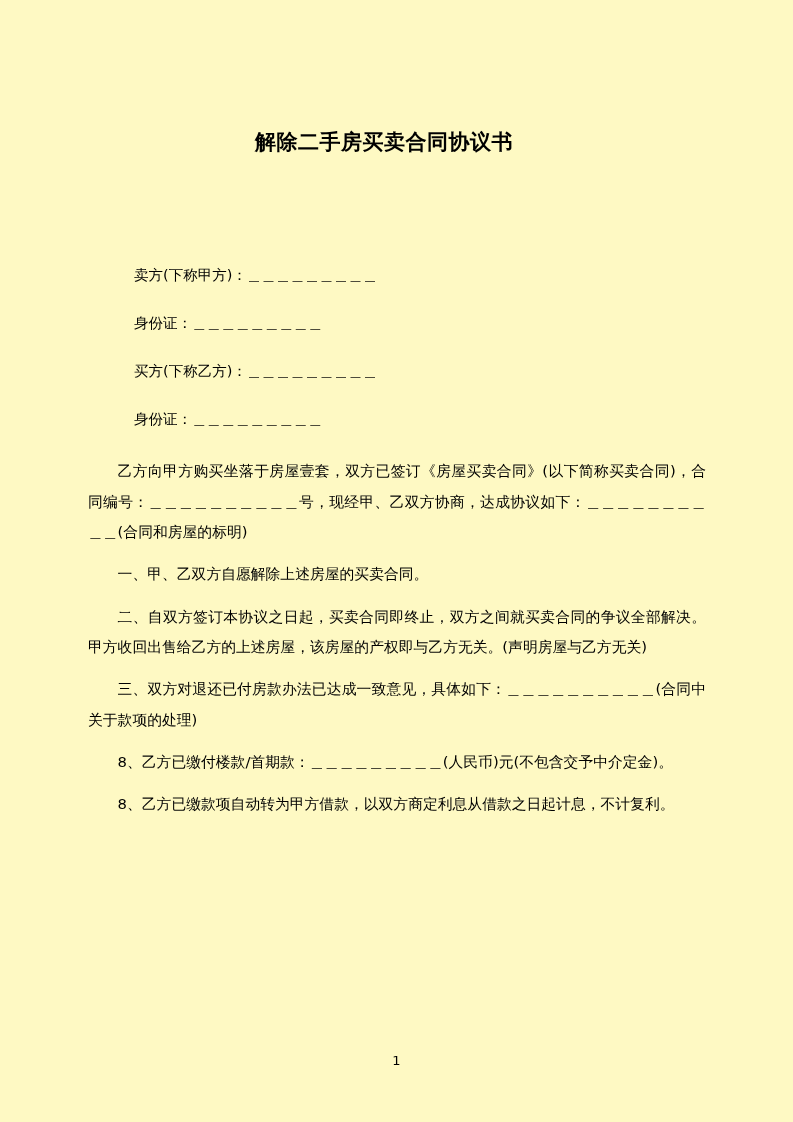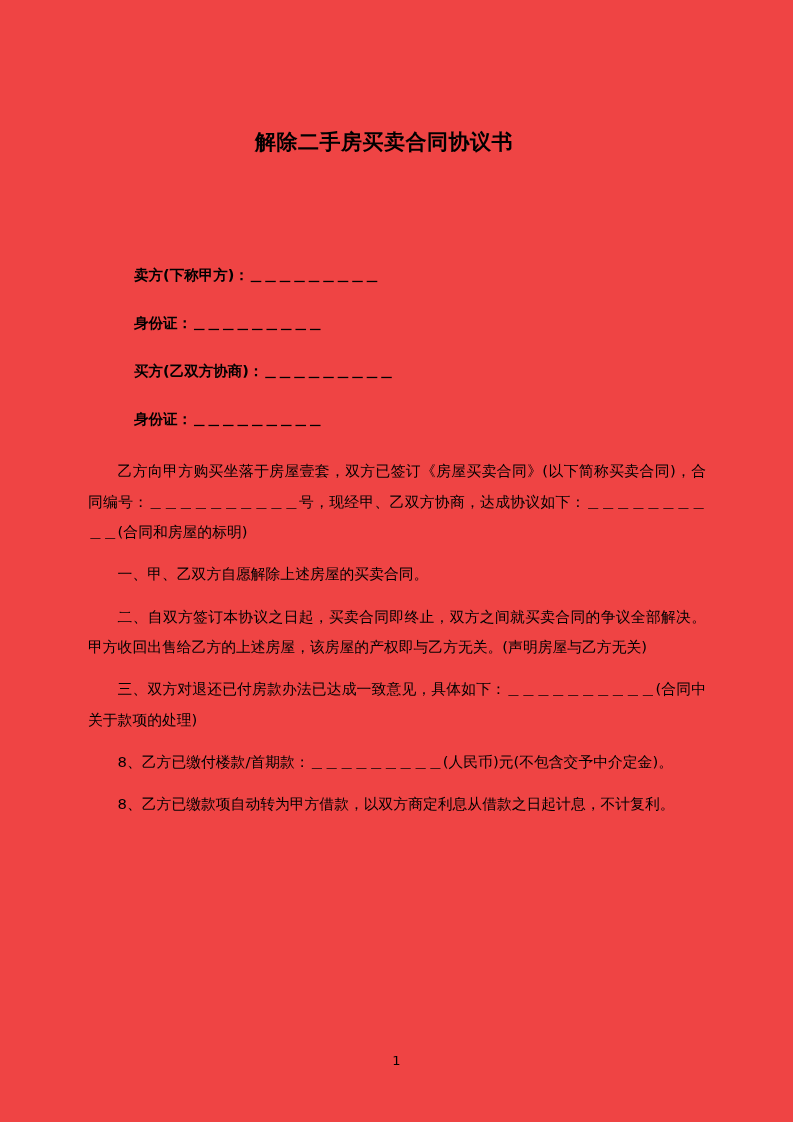--- a/index.html
+++ b/index.html
@@ -9,42 +9,41 @@
   }
   body {
     font-family: "DejaVu Sans", "Liberation Sans", sans-serif;
     color: #000000;
   }
   .page {
     position: relative;
     width: 793px;
     height: 1122px;
     margin: 0 auto;
-    background: #ef4444;
+    background: #fef9c3;
     box-sizing: border-box;
     overflow: hidden;
   }
   .content {
     position: absolute;
     left: 88px;
     top: 0;
     width: 618px;
   }
   .doc-title {
     margin-top: 128px;
     font-size: 21px;
     font-weight: bold;
     letter-spacing: 0.5px;
     line-height: 1.4;
     text-align: left;
     padding-left: 167px;
   }
   .party-block {
     margin-top: 108px;
-    font-weight: bold;
   }
   .party-line {
     font-size: 14.5px;
     line-height: 1.5;
     padding-left: 46px;
     margin-bottom: 26px;
     white-space: pre;
   }
   .body-block {
   }
@@ -74,21 +73,21 @@
 
 <div class="page">
 
   <div class="content">
 
     <div class="doc-title">解除二手房买卖合同协议书</div>
 
     <div class="party-block">
       <div class="party-line">卖方(下称甲方)：＿＿＿＿＿＿＿＿＿</div>
       <div class="party-line">身份证：＿＿＿＿＿＿＿＿＿</div>
-      <div class="party-line">买方(乙双方协商)：＿＿＿＿＿＿＿＿＿</div>
+      <div class="party-line">买方(下称乙方)：＿＿＿＿＿＿＿＿＿</div>
       <div class="party-line">身份证：＿＿＿＿＿＿＿＿＿</div>
     </div>
 
     <div class="body-block">
       <p class="para first">乙方向甲方购买坐落于房屋壹套，双方已签订《房屋买卖合同》(以下简称买卖合同)，合同编号：＿＿＿＿＿＿＿＿＿＿号，现经甲、乙双方协商，达成协议如下：＿＿＿＿＿＿＿＿＿＿(合同和房屋的标明)</p>
       <p class="para">一、甲、乙双方自愿解除上述房屋的买卖合同。</p>
       <p class="para">二、自双方签订本协议之日起，买卖合同即终止，双方之间就买卖合同的争议全部解决。甲方收回出售给乙方的上述房屋，该房屋的产权即与乙方无关。(声明房屋与乙方无关)</p>
       <p class="para">三、双方对退还已付房款办法已达成一致意见，具体如下：＿＿＿＿＿＿＿＿＿＿(合同中关于款项的处理)</p>
       <p class="para">8、乙方已缴付楼款/首期款：＿＿＿＿＿＿＿＿＿(人民币)元(不包含交予中介定金)。</p>
       <p class="para">8、乙方已缴款项自动转为甲方借款，以双方商定利息从借款之日起计息，不计复利。</p>

